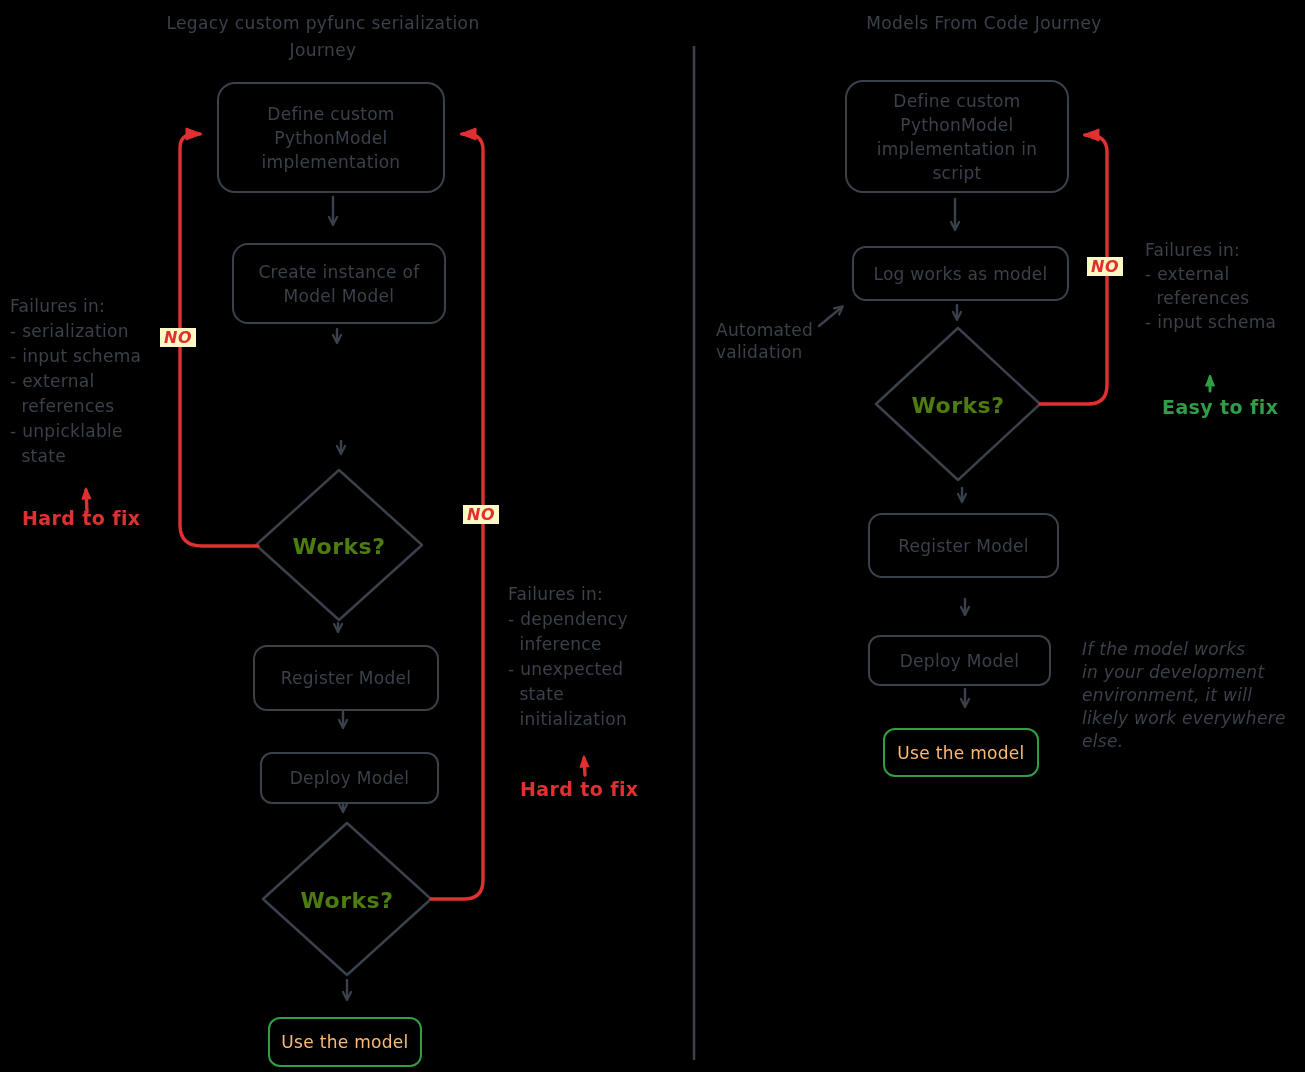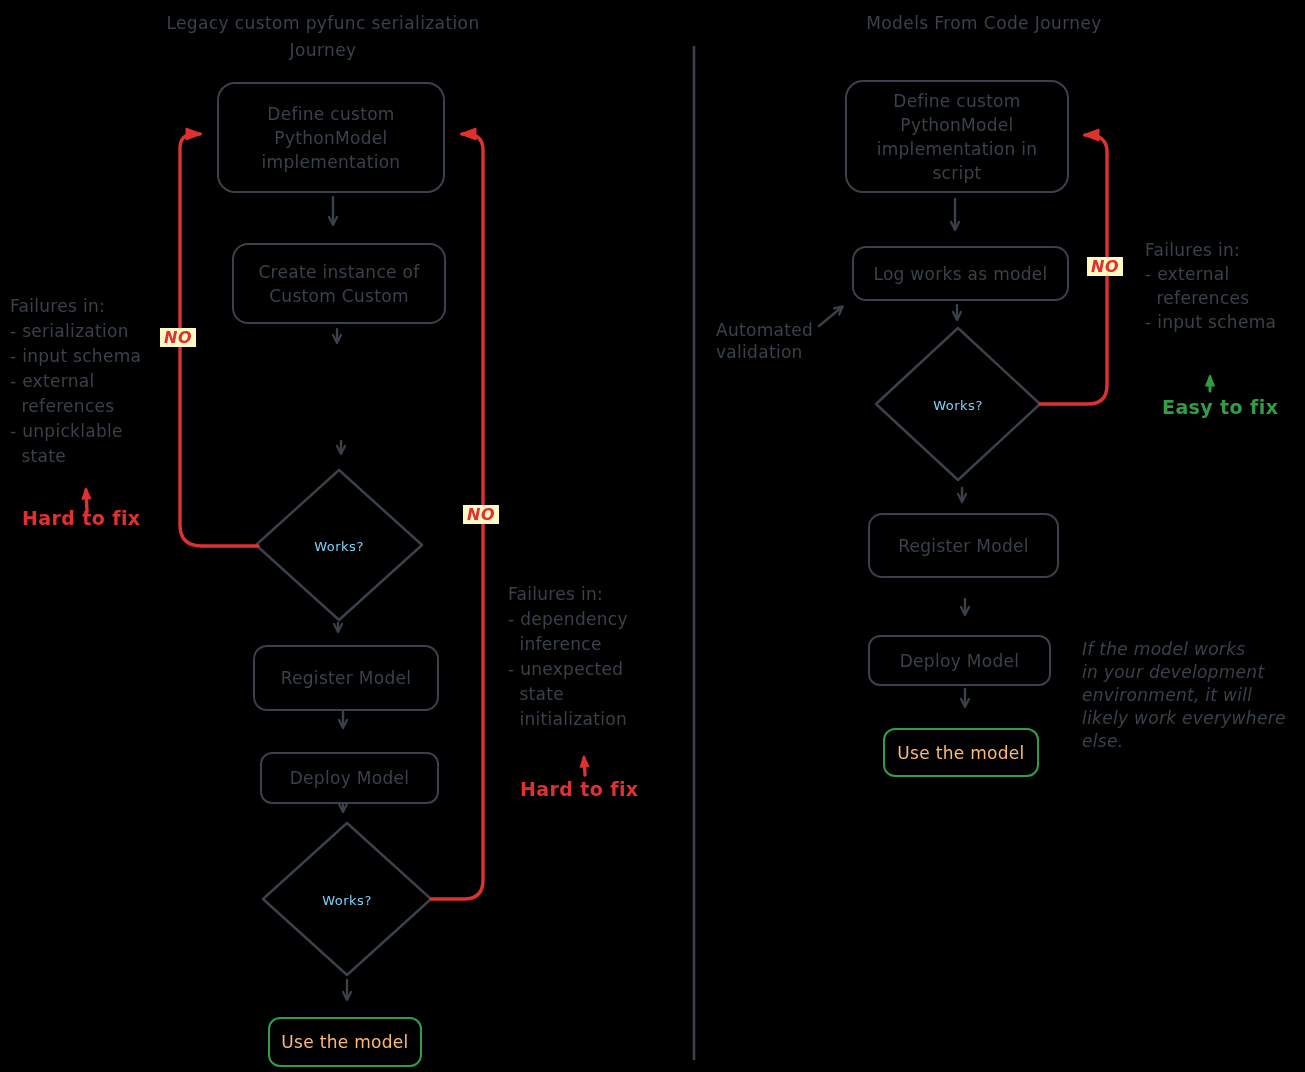--- a/index.html
+++ b/index.html
@@ -14,21 +14,21 @@
   }
   .node{
     position:absolute;border:2.5px solid #3a414a;border-radius:16px;
     display:flex;align-items:center;justify-content:center;
     text-align:center;background:transparent;
   }
   .node span{white-space:pre-line;font-size:17px;line-height:24px;letter-spacing:.3px;display:block;}
   .node.green{border-color:#2f9e44;color:#fdba74;}
   .works{
     position:absolute;transform:translate(-50%,-50%);
-    font-size:13px;letter-spacing:.5px;color:#7dd3fc;
+    font-size:22px;letter-spacing:.5px;color:#4d7c0f;font-weight:bold;
   }
   .note{
     position:absolute;white-space:pre-wrap;font-size:17px;line-height:25px;
     letter-spacing:.3px;color:#3a414a;
   }
   .note.lh22{line-height:22px;}
   .note.lh24{line-height:24px;}
   .note.lh23{line-height:23px;}
   .no-label{
     position:absolute;color:#e03131;font-style:italic;font-weight:bold;
@@ -103,21 +103,21 @@
 Journey</div>
 
   <div class="node" style="left:217px;top:82px;width:224px;height:107px;border-radius:18px;">
     <span>Define custom
 PythonModel
 implementation</span>
   </div>
 
   <div class="node" style="left:232px;top:243px;width:210px;height:77px;">
     <span>Create instance of
-Custom Custom</span>
+Model Model</span>
   </div>
 
 
   <div class="works" style="left:339px;top:546px;">Works?</div>
 
   <div class="node" style="left:253px;top:645px;width:182px;height:62px;border-radius:14px;">
     <span>Register Model</span>
   </div>
 
   <div class="node" style="left:260px;top:752px;width:175px;height:48px;border-radius:12px;">

